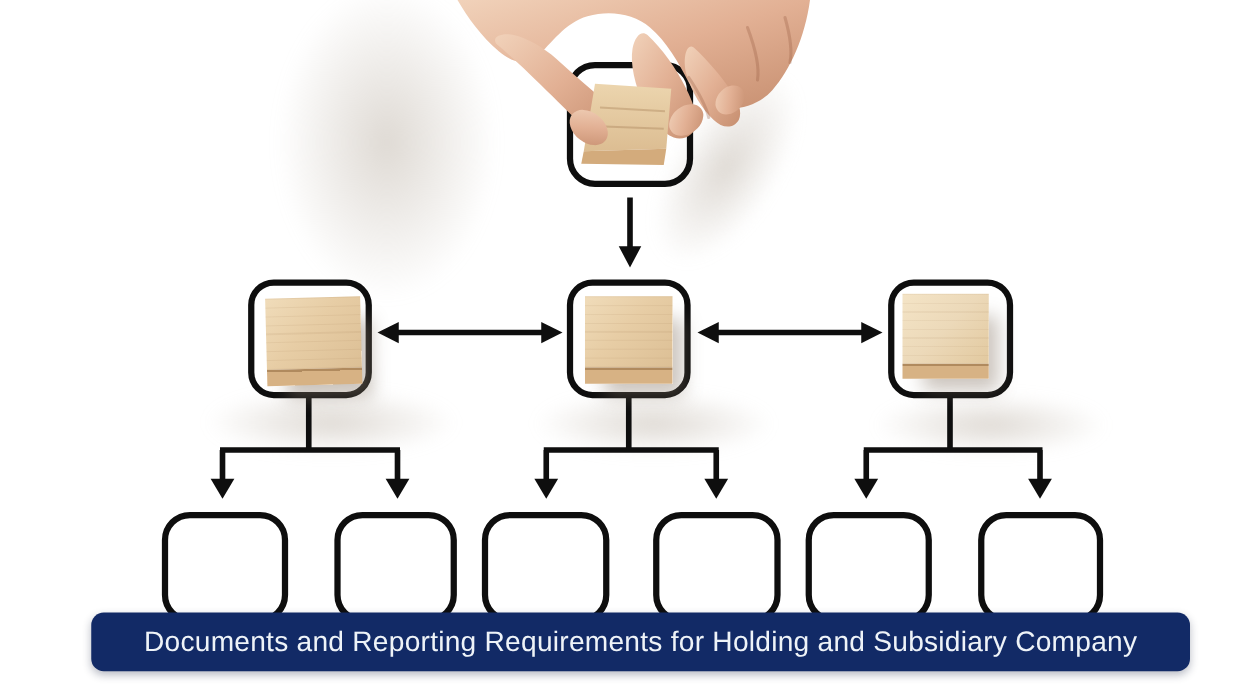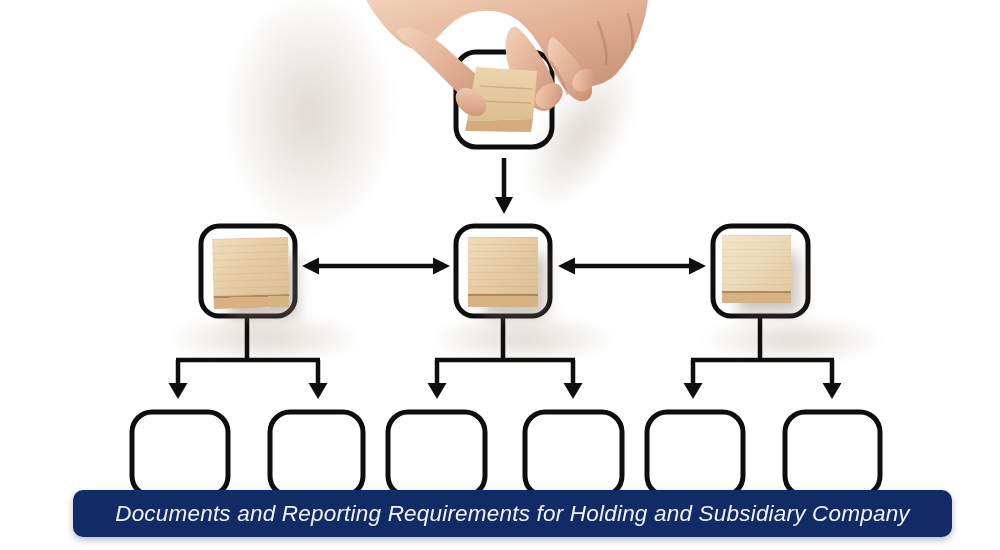--- a/index.html
+++ b/index.html
@@ -62,21 +62,21 @@
   .grain{stroke:rgba(160,120,80,.35);stroke-width:1.5px;}
   
   .banner{
     position:absolute;left:73px;top:490px;width:879px;height:47px;z-index:5;
     background:var(--banner-bg);border-radius:10px;
     display:flex;align-items:center;justify-content:center;
     box-shadow:0 3px 7px rgba(20,30,60,.30);
   }
   .banner span{
     color:var(--banner-text);
-    font-style:italic;font-weight:500;font-size:22.5px;letter-spacing:.2px;
+    font-weight:500;font-size:22.5px;letter-spacing:.2px;
     white-space:nowrap;
   }
 </style>
 </head>
 <body>
 
 <div class="stage">
 
   <div class="soft-shadow sh-hand"></div>
   <div class="soft-shadow sh-top"></div>

